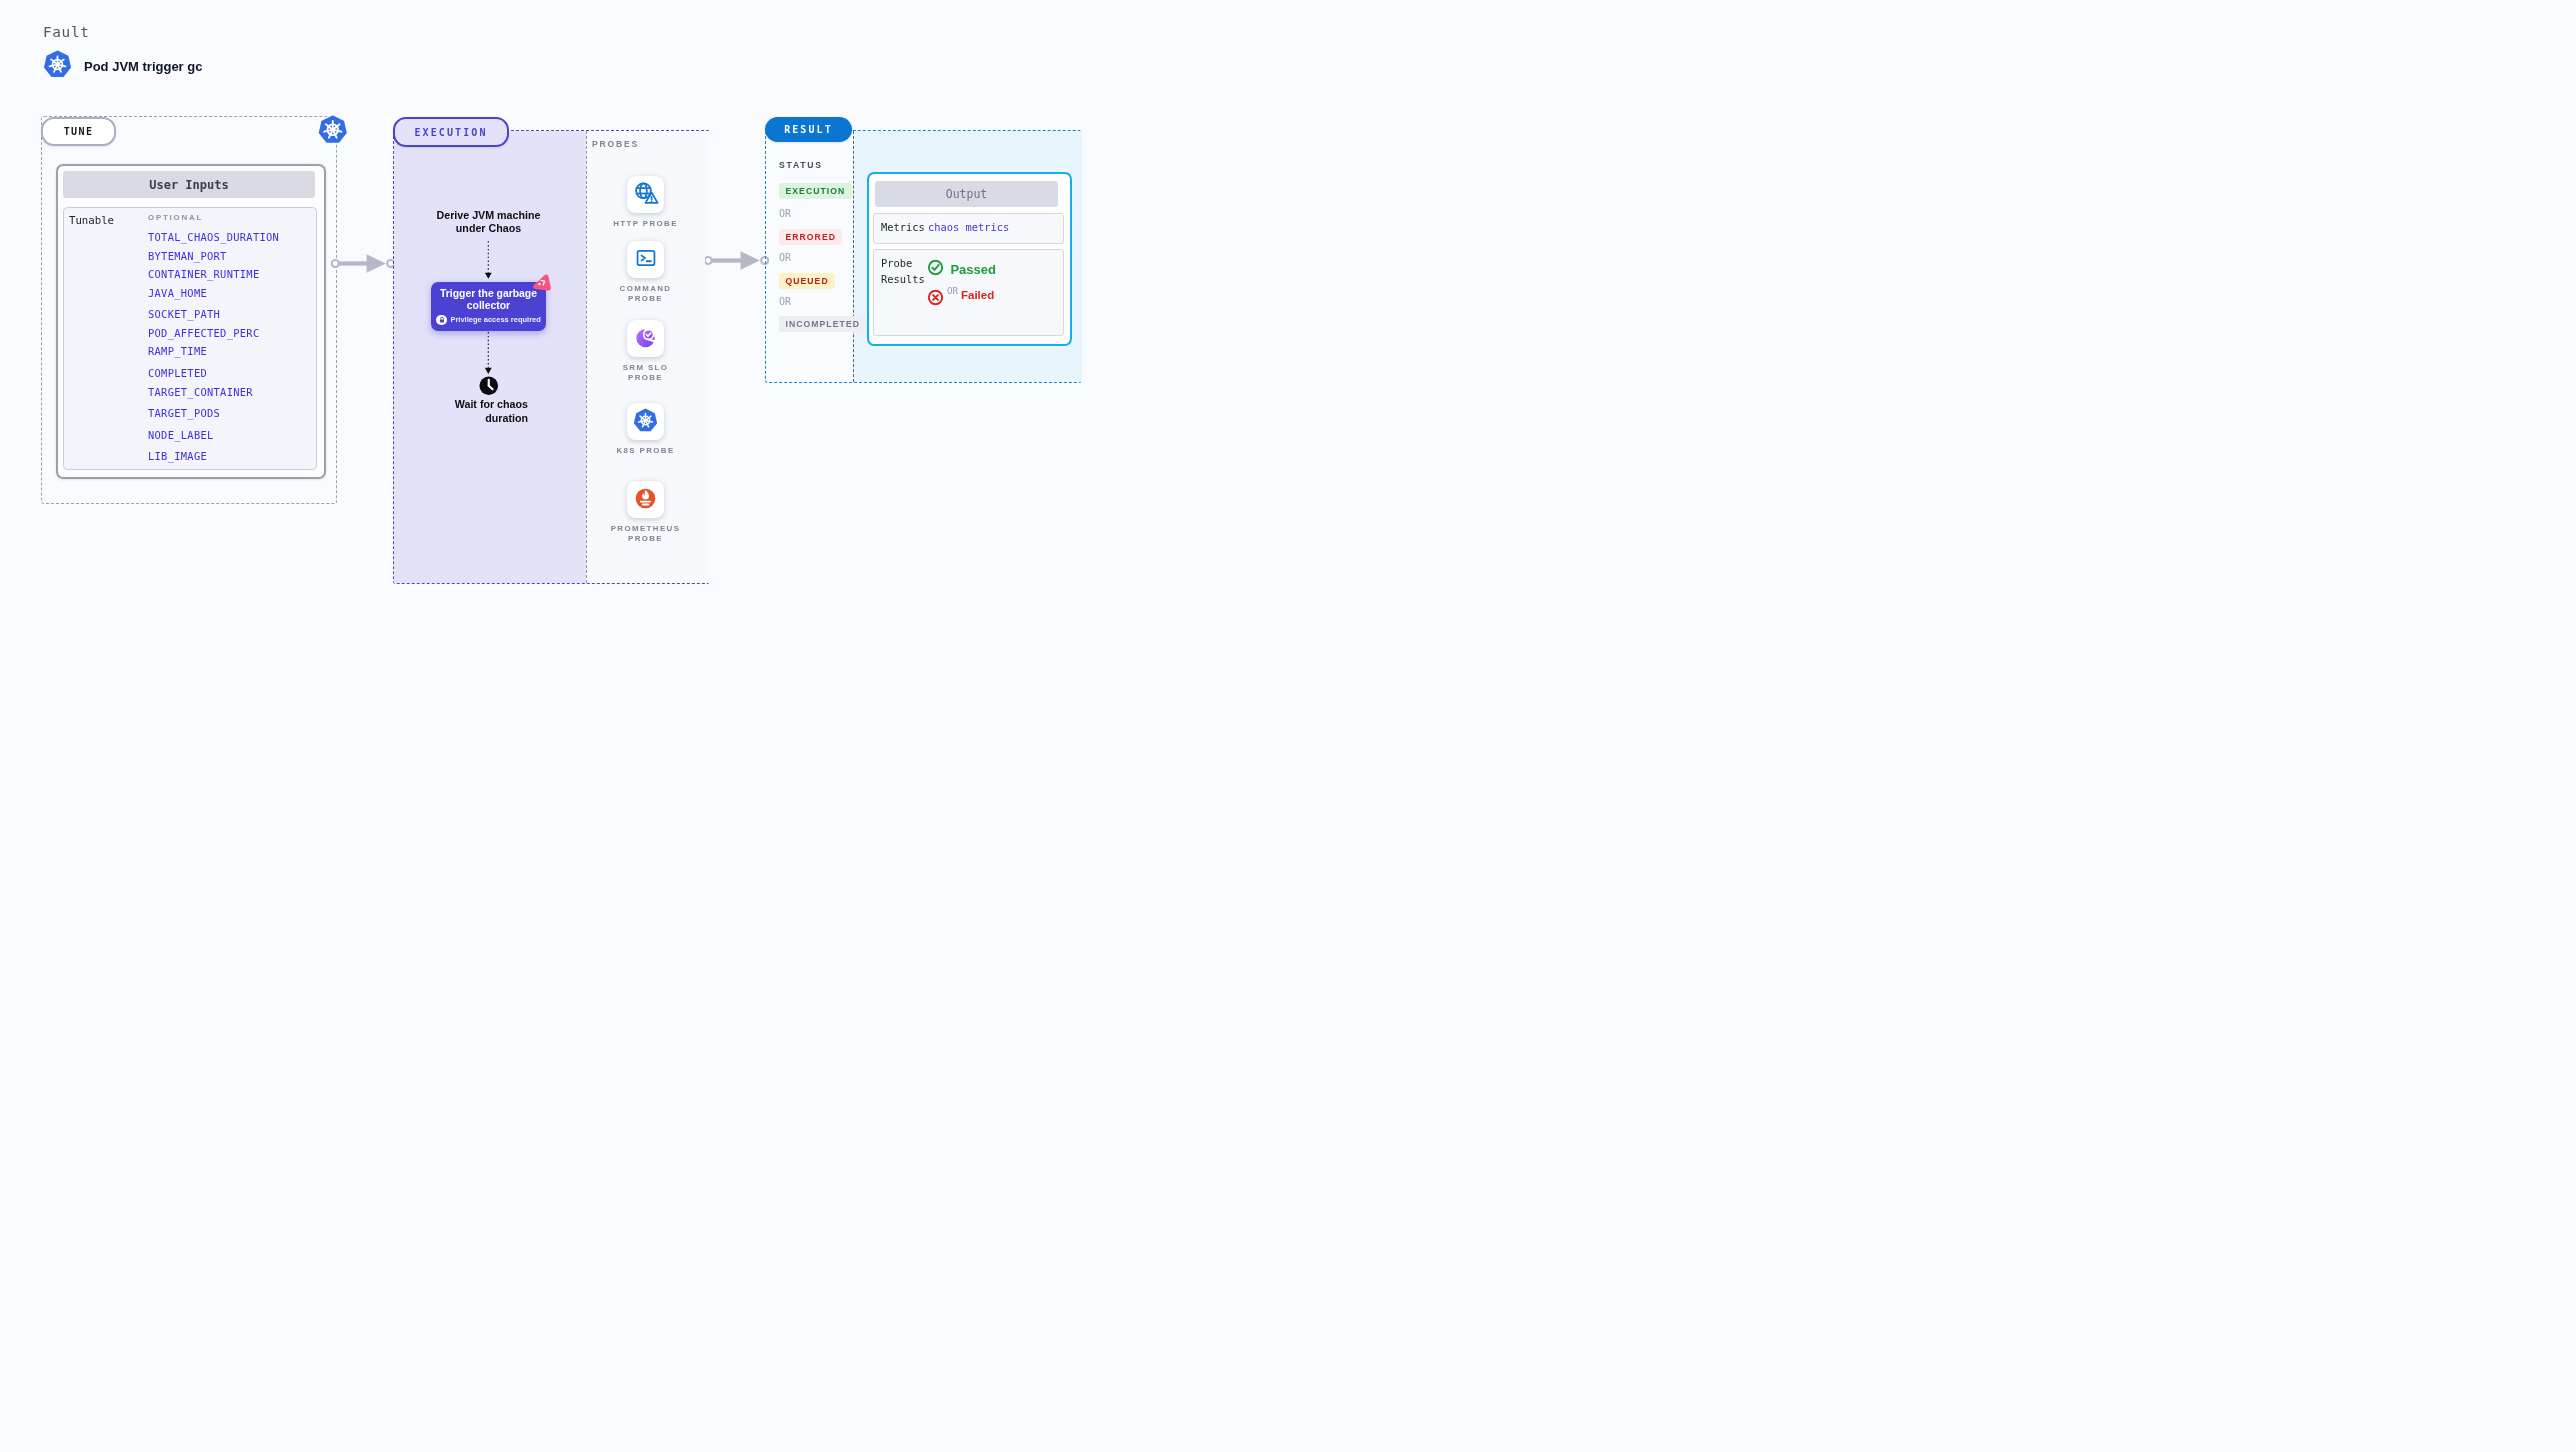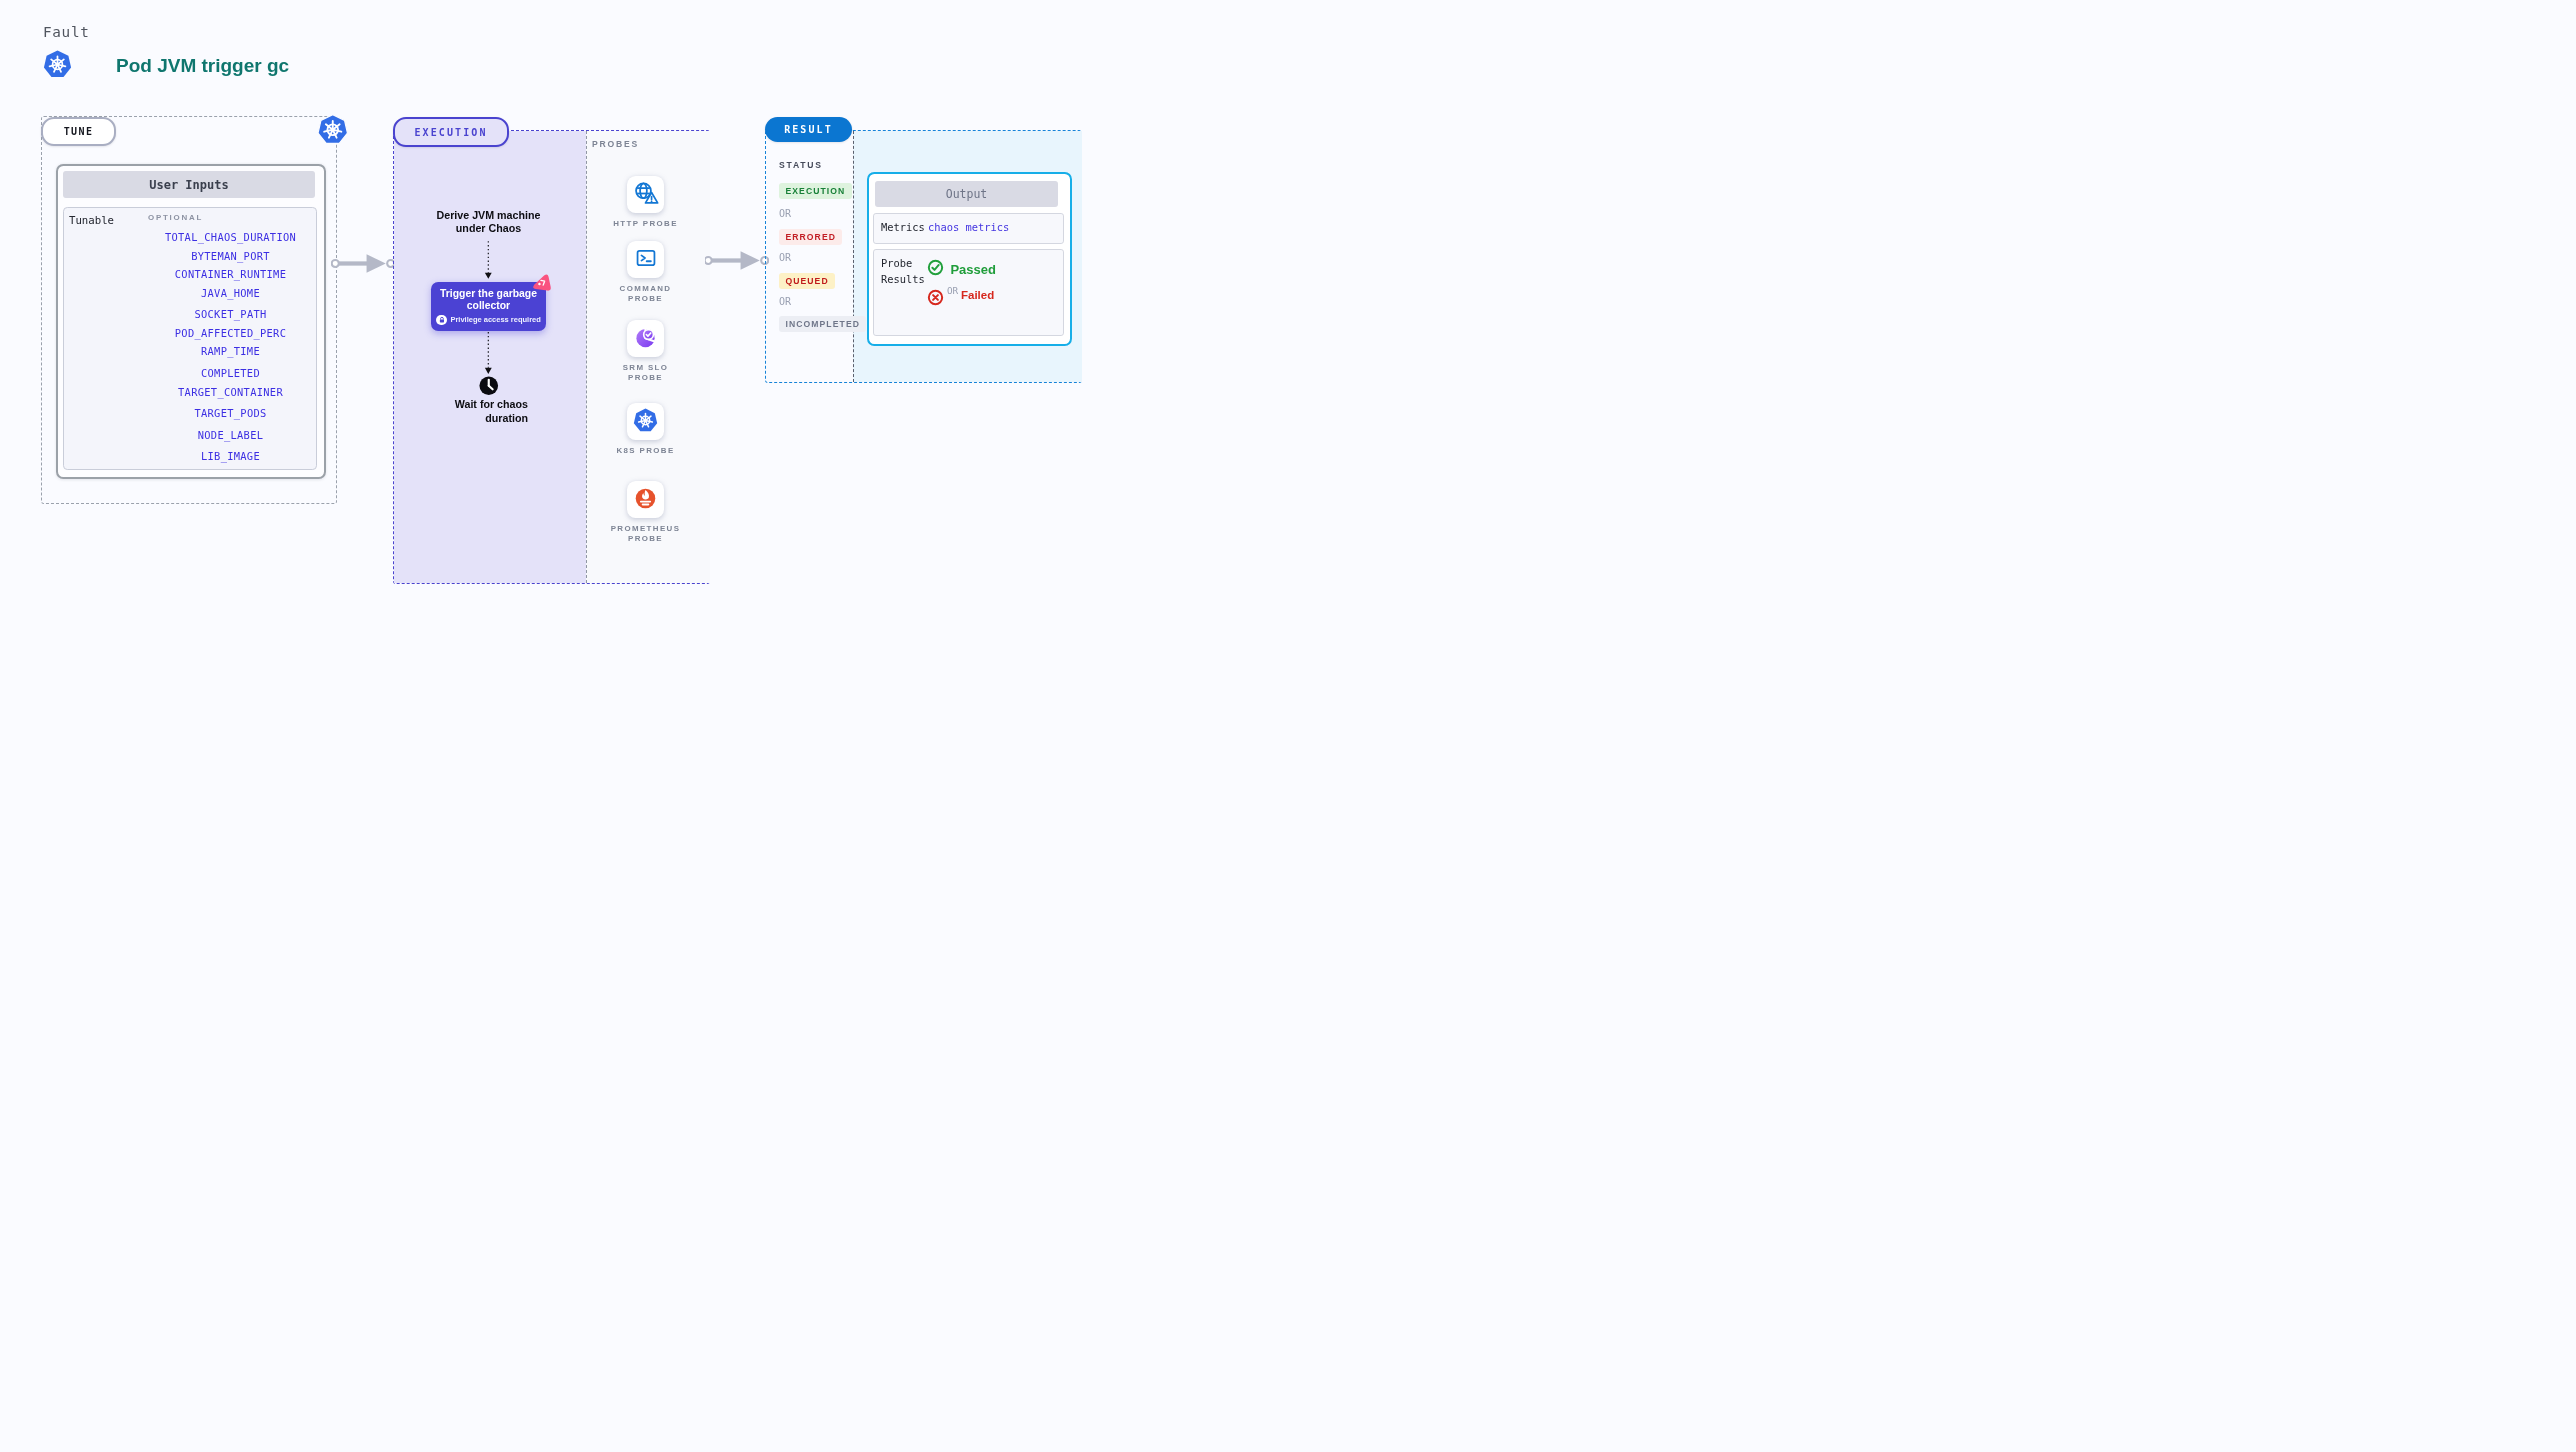--- a/index.html
+++ b/index.html
@@ -4,40 +4,40 @@
 <style>
   html,body{margin:0;padding:0;background:#fafbff;}
   .stage{position:relative;width:1123px;height:633px;background:#fafbff;overflow:hidden;
          font-family:"DejaVu Sans Mono","Liberation Mono",monospace;color:#16181f;}
   .abs{position:absolute;}
   .sans{font-family:"Liberation Sans","DejaVu Sans",sans-serif;}
 
   
   .eyebrow{left:43px;top:24px;font-size:14.3px;font-weight:500;letter-spacing:0.7px;color:#50555f;}
   .titlerow{left:43px;top:50px;display:flex;align-items:center;gap:12px;}
-  .title{font-size:19px;font-weight:800;color:#0f766e;margin-left:32px;}
+  .title{font-size:13px;font-weight:800;color:#0f172a;}
 
   
   .pill{display:flex;align-items:center;justify-content:center;border-radius:13px;
         font-weight:700;font-size:10px;box-shadow:0 0.7px 2.1px rgba(30,35,60,.12);}
   .seclabel{font-family:"Liberation Sans","DejaVu Sans",sans-serif;font-weight:700;
             color:#7d8494;letter-spacing:1.8px;font-size:8.6px;}
 
   
   .tune-box{left:41px;top:116px;width:294px;height:386px;border:1.4px dashed #9aa1ac;border-radius:2.9px;}
   .tune-pill{left:41px;top:117px;width:71px;height:25px;background:#ffffff;border:2.1px solid #a9aec2;
              color:#15171f;letter-spacing:1.4px;}
   .ui-card{left:56px;top:164px;width:266px;height:311px;background:#fdfdff;border:2.1px solid #9ba1a8;
            border-radius:7.2px;box-shadow:0 0.7px 2.9px rgba(20,25,50,.10);}
   .ui-head{left:63px;top:171px;width:252px;height:27px;background:#d9dae4;border-radius:2.9px;
            display:flex;align-items:center;justify-content:center;font-size:12px;font-weight:700;color:#3a3f4d;}
   .ui-panel{left:63px;top:207px;width:252px;height:261px;background:#f4f5fb;border:1.1px solid #c9cdd9;border-radius:4.3px;}
   .tunable{left:69px;top:214px;font-size:10.7px;color:#23262f;}
   .optional{left:148px;top:213px;font-size:7.9px;letter-spacing:1.8px;font-weight:600;color:#8d93a3;}
-  .params{left:148px;top:228px;width:165px;text-align:center;}
+  .params{left:148px;top:228px;width:165px;}
   .param{font-size:10.4px;line-height:18.6px;letter-spacing:0.3px;color:#3c2fe3;cursor:pointer;}
   .param:nth-of-type(5),.param:nth-of-type(8),.param:nth-of-type(10),
   .param:nth-of-type(11),.param:nth-of-type(12){margin-top:2.9px;}
 
   
   .exec-box{left:393px;top:130px;width:315px;height:452px;border:1.8px dashed #4a43cf;border-radius:2.9px;}
   .exec-fill{left:0;top:0;width:192px;height:100%;background:#e4e2f9;}
   .probe-fill{left:192px;top:0;width:123px;height:100%;background:#f8f9fc;border-left:1.4px dashed #9097a3;}
   .exec-pill{left:393px;top:117px;width:112px;height:26px;background:#e4e2f9;border:2.1px solid #4a43cf;
              color:#4a43cf;letter-spacing:2.1px;}

